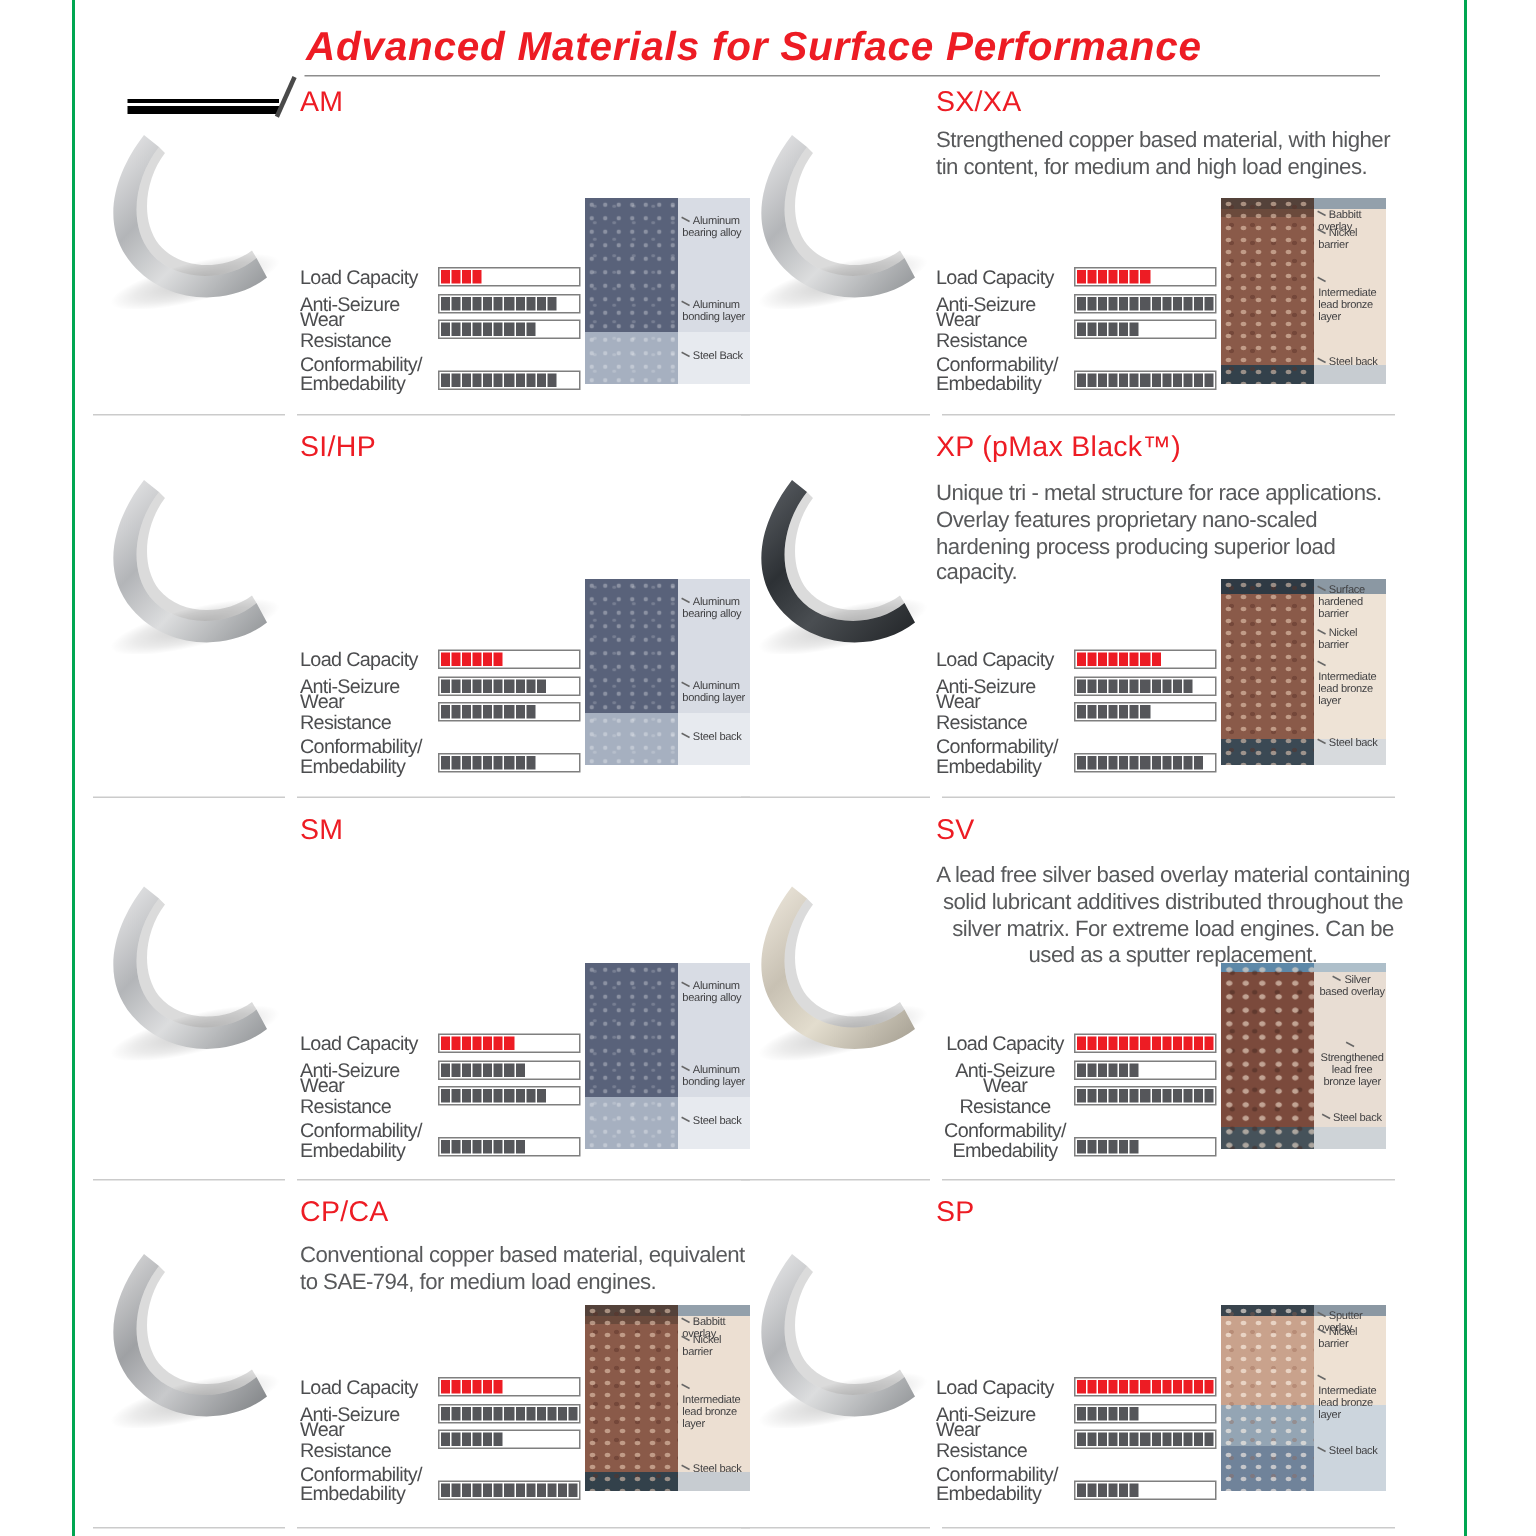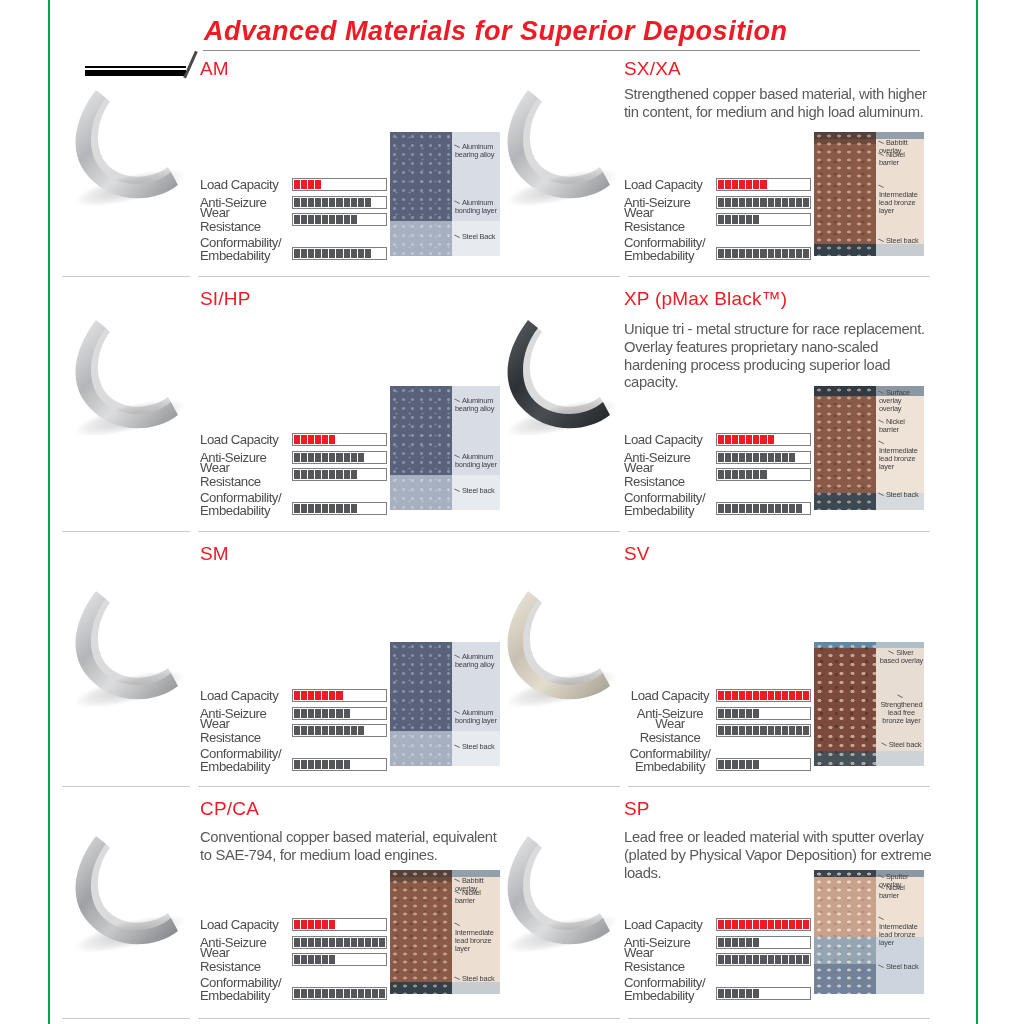--- a/index.html
+++ b/index.html
@@ -128,21 +128,21 @@
     <radialGradient id="mg-shadow">
       <stop offset="0" stop-color="rgba(0,0,0,0.20)"></stop>
         <stop offset="0.7" stop-color="rgba(0,0,0,0.08)"></stop>
       <stop offset="1" stop-color="rgba(0,0,0,0)"></stop>
     </radialGradient>
   </defs>
 </svg>
 
 <div class="gborder left"></div>
 <div class="gborder right"></div>
-<h1 class="main-title">Advanced Materials for Superior Deposition</h1>
+<h1 class="main-title">Advanced Materials for Surface Performance</h1>
 <div class="hline"></div>
 <div class="black-rule"></div>
 <div class="slash-mark"></div>
 
 <div class="divider" style="left:62px;top:276px;width:128px"></div>
 <div class="divider" style="left:198px;top:276px;width:302px"></div>
 <div class="divider" style="left:494px;top:276px;width:126px"></div>
 <div class="divider" style="left:628px;top:276px;width:302px"></div>
 <div class="divider" style="left:62px;top:531px;width:128px"></div>
 <div class="divider" style="left:198px;top:531px;width:302px"></div>
@@ -256,21 +256,21 @@
 
   <section class="cell r1 c2" style="left: 492px; top: 58px;">
     <div class="bearing f-light">
       <svg viewBox="0 0 140 120" aria-hidden="true">
         <ellipse cx="72" cy="102" rx="58" ry="13" fill="url(#mg-shadow)" transform="rotate(-14 72 102)"></ellipse>
         <path class="shell" d="M38,4 C18,30 8,64 30,90 C54,118 96,118 120,99 L113,86 C93,103 58,102 42,82 C27,63 32,32 48,12 Z"></path>
         <path d="M48,12 C32,32 27,63 42,82 C58,102 93,103 113,86 L110,81 C91,95 62,94 48,77 C35,60 39,33 52,16 Z" fill="#000" opacity="0.14"></path>
       </svg>
     </div>
     <h2 class="mtitle">SX/XA</h2>
-    <p class="desc">Strengthened copper based material, with higher tin content, for medium and high load aluminum.</p>
+    <p class="desc">Strengthened copper based material, with higher tin content, for medium and high load engines.</p>
     <div class="ratings">
         <div class="rrow">
           <span class="rlabel">Load Capacity</span>
           <span class="rbar">
             <i class="seg" style="background: rgb(237, 28, 36);"></i>
             <i class="seg" style="background: rgb(237, 28, 36);"></i>
             <i class="seg" style="background: rgb(237, 28, 36);"></i>
             <i class="seg" style="background: rgb(237, 28, 36);"></i>
             <i class="seg" style="background: rgb(237, 28, 36);"></i>
             <i class="seg" style="background: rgb(237, 28, 36);"></i>
@@ -449,21 +449,21 @@
 
   <section class="cell r2 c2" style="left: 492px; top: 288px;">
     <div class="bearing f-dark">
       <svg viewBox="0 0 140 120" aria-hidden="true">
         <ellipse cx="72" cy="102" rx="58" ry="13" fill="url(#mg-shadow)" transform="rotate(-14 72 102)"></ellipse>
         <path class="shell" d="M38,4 C18,30 8,64 30,90 C54,118 96,118 120,99 L113,86 C93,103 58,102 42,82 C27,63 32,32 48,12 Z"></path>
         <path d="M48,12 C32,32 27,63 42,82 C58,102 93,103 113,86 L110,81 C91,95 62,94 48,77 C35,60 39,33 52,16 Z" fill="#000" opacity="0.14"></path>
       </svg>
     </div>
     <h2 class="mtitle">XP (pMax Black™)</h2>
-    <p class="desc">Unique tri - metal structure for race replacement. Overlay features proprietary nano-scaled hardening process producing superior load capacity.</p>
+    <p class="desc">Unique tri - metal structure for race applications. Overlay features proprietary nano-scaled hardening process producing superior load capacity.</p>
     <div class="ratings">
         <div class="rrow">
           <span class="rlabel">Load Capacity</span>
           <span class="rbar">
             <i class="seg" style="background: rgb(237, 28, 36);"></i>
             <i class="seg" style="background: rgb(237, 28, 36);"></i>
             <i class="seg" style="background: rgb(237, 28, 36);"></i>
             <i class="seg" style="background: rgb(237, 28, 36);"></i>
             <i class="seg" style="background: rgb(237, 28, 36);"></i>
             <i class="seg" style="background: rgb(237, 28, 36);"></i>
@@ -530,21 +530,21 @@
             <i class="seg" style="background: rgb(85, 86, 90);"></i>
             <i class="seg" style="background: rgb(85, 86, 90);"></i>
             <i class="seg" style="background: rgb(85, 86, 90);"></i>
             <i class="seg"></i>
           </span>
         </div>
       </div>
     <div class="diag t-xp">
       <div class="ph"></div>
       <div class="rt"></div>
-      <span class="lbl lbl-0">Surface overlay overlay</span>
+      <span class="lbl lbl-0">Surface hardened barrier</span>
       <span class="lbl lbl-1">Nickel barrier</span>
       <span class="lbl lbl-2">Intermediate lead bronze layer</span>
       <span class="lbl lbl-3">Steel back</span>
     </div>
   </section>
 
   <section class="cell r3" style="left: 60px; top: 543px;">
     <div class="bearing f-light">
       <svg viewBox="0 0 140 120" aria-hidden="true">
         <ellipse cx="72" cy="102" rx="58" ry="13" fill="url(#mg-shadow)" transform="rotate(-14 72 102)"></ellipse>
@@ -642,20 +642,21 @@
 
   <section class="cell r3 c2" style="left: 492px; top: 543px; text-align: center;">
     <div class="bearing f-cream">
       <svg viewBox="0 0 140 120" aria-hidden="true">
         <ellipse cx="72" cy="102" rx="58" ry="13" fill="url(#mg-shadow)" transform="rotate(-14 72 102)"></ellipse>
         <path class="shell" d="M38,4 C18,30 8,64 30,90 C54,118 96,118 120,99 L113,86 C93,103 58,102 42,82 C27,63 32,32 48,12 Z"></path>
         <path d="M48,12 C32,32 27,63 42,82 C58,102 93,103 113,86 L110,81 C91,95 62,94 48,77 C35,60 39,33 52,16 Z" fill="#000" opacity="0.14"></path>
       </svg>
     </div>
     <h2 class="mtitle">SV</h2>
+    <p class="desc">A lead free silver based overlay material containing solid lubricant additives distributed throughout the silver matrix. For extreme load engines. Can be used as a sputter replacement.</p>
     <div class="ratings">
         <div class="rrow">
           <span class="rlabel">Load Capacity</span>
           <span class="rbar">
             <i class="seg" style="background: rgb(237, 28, 36);"></i>
             <i class="seg" style="background: rgb(237, 28, 36);"></i>
             <i class="seg" style="background: rgb(237, 28, 36);"></i>
             <i class="seg" style="background: rgb(237, 28, 36);"></i>
             <i class="seg" style="background: rgb(237, 28, 36);"></i>
             <i class="seg" style="background: rgb(237, 28, 36);"></i>
@@ -835,21 +836,20 @@
 
   <section class="cell r4 c2" style="left: 492px; top: 798px;">
     <div class="bearing f-light">
       <svg viewBox="0 0 140 120" aria-hidden="true">
         <ellipse cx="72" cy="102" rx="58" ry="13" fill="url(#mg-shadow)" transform="rotate(-14 72 102)"></ellipse>
         <path class="shell" d="M38,4 C18,30 8,64 30,90 C54,118 96,118 120,99 L113,86 C93,103 58,102 42,82 C27,63 32,32 48,12 Z"></path>
         <path d="M48,12 C32,32 27,63 42,82 C58,102 93,103 113,86 L110,81 C91,95 62,94 48,77 C35,60 39,33 52,16 Z" fill="#000" opacity="0.14"></path>
       </svg>
     </div>
     <h2 class="mtitle">SP</h2>
-    <p class="desc">Lead free or leaded material with sputter overlay (plated by Physical Vapor Deposition) for extreme loads.</p>
     <div class="ratings">
         <div class="rrow">
           <span class="rlabel">Load Capacity</span>
           <span class="rbar">
             <i class="seg" style="background: rgb(237, 28, 36);"></i>
             <i class="seg" style="background: rgb(237, 28, 36);"></i>
             <i class="seg" style="background: rgb(237, 28, 36);"></i>
             <i class="seg" style="background: rgb(237, 28, 36);"></i>
             <i class="seg" style="background: rgb(237, 28, 36);"></i>
             <i class="seg" style="background: rgb(237, 28, 36);"></i>

